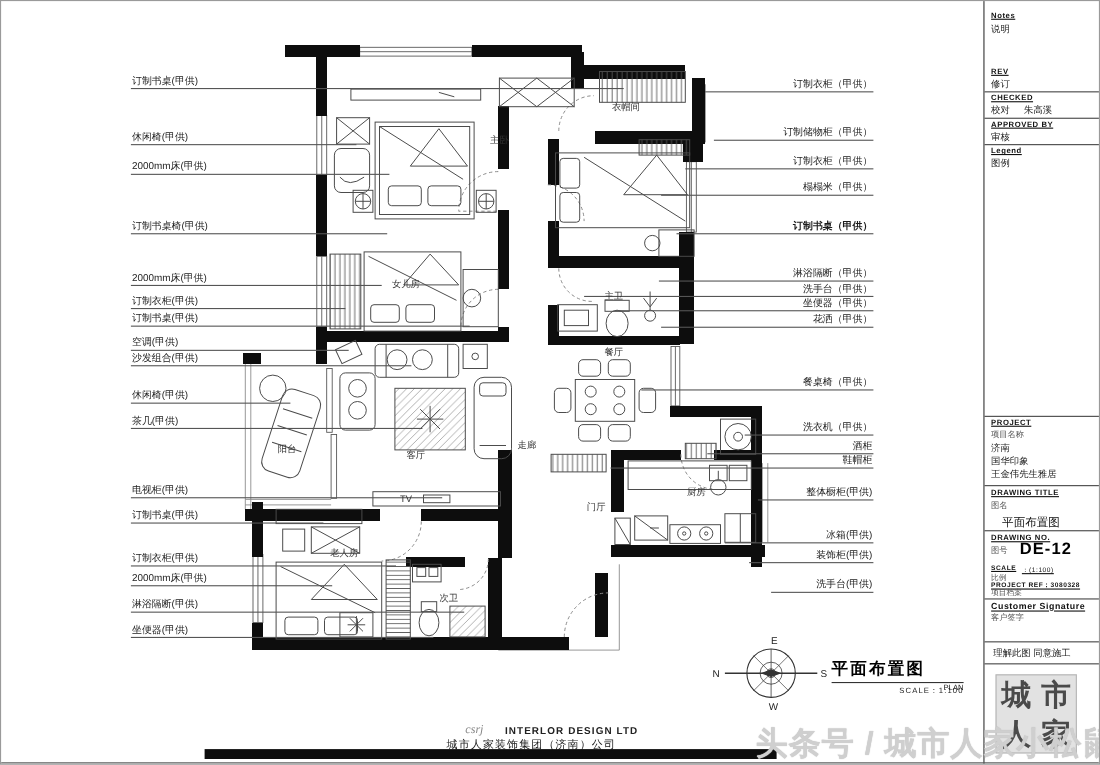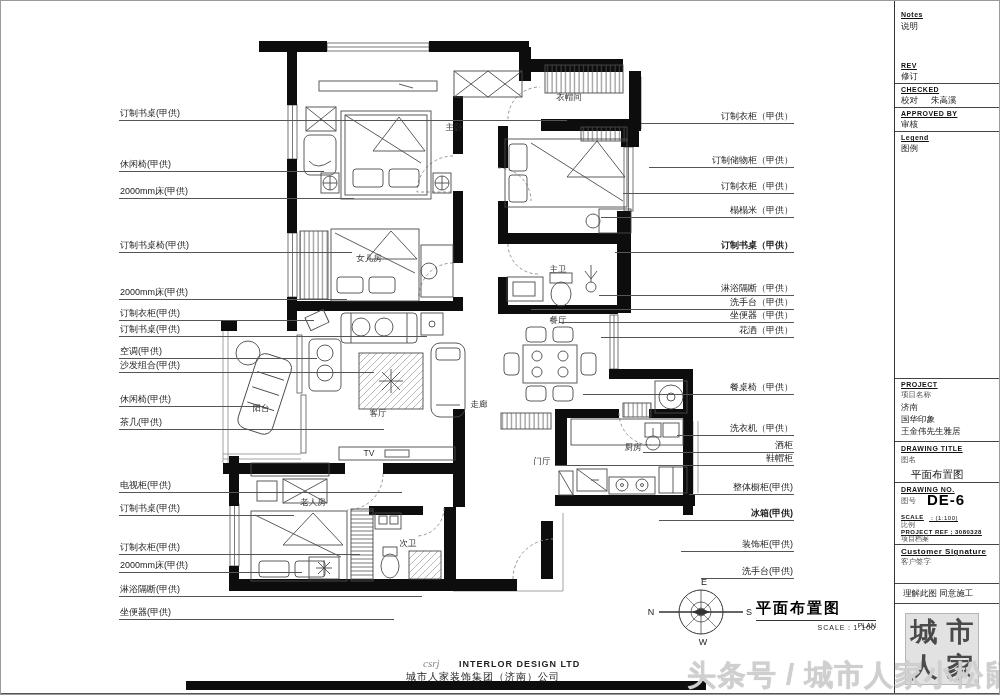--- a/index.html
+++ b/index.html
@@ -4,21 +4,21 @@
 <style>
   html,body{margin:0;padding:0;background:#888;}
   .sheet{
     position:relative;width:1000px;height:695px;margin:0 auto;
     background:#ffffff;overflow:hidden;
     font-family:"Liberation Sans","DejaVu Sans",sans-serif;
     color:#1c1c1c;border:1px solid #9a9a9a;box-sizing:border-box;
   }
   
   .ann{position:absolute;height:12px;font-size:9px;line-height:11px;color:#1c1c1c;
-       border-bottom:0.8px solid #555;white-space:nowrap;margin-top:40px;}
+       border-bottom:0.8px solid #555;white-space:nowrap;}
   .ann-left{text-align:left;padding-left:1px;}
   .ann-right{text-align:right;padding-right:1px;}
   
   .room{position:absolute;font-size:8.5px;color:#333;transform:translate(-50%,-50%);white-space:nowrap;}
   
   .tb{position:absolute;left:893px;top:0;width:107px;height:695px;border-left:1px solid #333;}
   .tb .en{position:absolute;left:6px;font-size:7px;font-weight:bold;letter-spacing:0.5px;color:#111;white-space:nowrap;text-decoration:underline;}
   .tb .cn{position:absolute;left:6px;font-size:8.5px;color:#222;white-space:nowrap;}
   .tb .sep{position:absolute;left:0;width:100%;border-top:1px solid #444;}
   .tb .big{position:absolute;font-size:15px;font-weight:bold;color:#000;letter-spacing:1px;}
@@ -360,21 +360,21 @@
       <div class="ann ann-right" style="left: 614px; top: 199px; width: 178px; position: absolute; font-weight: bold;"><span>订制书桌（甲供）</span></div>
       <div class="ann ann-right" style="left: 598px; top: 242px; width: 194px; position: absolute;"><span>淋浴隔断（甲供）</span></div>
       <div class="ann ann-right" style="left: 530px; top: 256px; width: 262px; position: absolute;"><span>洗手台（甲供）</span></div>
       <div class="ann ann-right" style="left: 558px; top: 269px; width: 234px; position: absolute;"><span>坐便器（甲供）</span></div>
       <div class="ann ann-right" style="left: 600px; top: 284px; width: 192px; position: absolute;"><span>花洒（甲供）</span></div>
       <div class="ann ann-right" style="left: 582px; top: 341px; width: 210px; position: absolute;"><span>餐桌椅（甲供）</span></div>
       <div class="ann ann-right" style="left: 676px; top: 382px; width: 116px; position: absolute;"><span>洗衣机（甲供）</span></div>
       <div class="ann ann-right" style="left: 642px; top: 399px; width: 150px; position: absolute;"><span>酒柜</span></div>
       <div class="ann ann-right" style="left: 554px; top: 412px; width: 238px; position: absolute;"><span>鞋帽柜</span></div>
       <div class="ann ann-right" style="left: 688px; top: 441px; width: 104px; position: absolute;"><span>整体橱柜(甲供)</span></div>
-      <div class="ann ann-right" style="left: 658px; top: 467px; width: 134px; position: absolute; font-weight: bold;"><span>冰箱(甲供)</span></div>
+      <div class="ann ann-right" style="left: 658px; top: 480px; width: 134px; position: absolute;"><span>冰箱(甲供)</span></div>
       <div class="ann ann-right" style="left: 680px; top: 498px; width: 112px; position: absolute;"><span>装饰柜(甲供)</span></div>
       <div class="ann ann-right" style="left: 700px; top: 525px; width: 92px; position: absolute;"><span>洗手台(甲供)</span></div>
     </div>
 
   <div>
       <div class="room" style="left: 453px; top: 127px; position: absolute;"><span>主卧</span></div>
       <div class="room" style="left: 568px; top: 97px; position: absolute;"><span>衣帽间</span></div>
       <div class="room" style="left: 368px; top: 258px; position: absolute;"><span>女儿房</span></div>
       <div class="room" style="left: 557px; top: 269px; position: absolute;"><span>主卫</span></div>
       <div class="room" style="left: 557px; top: 320px; position: absolute;"><span>餐厅</span></div>
@@ -439,21 +439,21 @@
     <div class="cn" style="top:425px;">王金伟先生雅居</div>
     <div class="sep" style="top:440px;"></div>
 
     <div class="en" style="top:444px;">DRAWING TITLE</div>
     <div class="cn" style="top:454px;font-size:7.5px;color:#555;">图名</div>
     <div class="mid" style="top:467px;left:16px;">平面布置图</div>
     <div class="sep" style="top:481px;"></div>
 
     <div class="en" style="top:485px;">DRAWING NO.</div>
     <div class="cn" style="top:495px;font-size:7.5px;color:#555;">图号</div>
-    <div class="big" style="top:490px;left:32px;">DE-6</div>
+    <div class="big" style="top:490px;left:32px;">DE-12</div>
 
     <div class="en" style="top:513px;font-size:6px;">SCALE</div>
     <div class="en" style="top:513px;left:34px;font-size:6px;font-weight:normal;">：(1:100)</div>
     <div class="cn" style="top:519px;font-size:7px;color:#555;">比例</div>
     <div class="en" style="top:527px;font-size:6px;">PROJECT REF：3080328</div>
     <div class="cn" style="top:533px;font-size:7px;color:#555;">项目档案</div>
     <div class="sep" style="top:543px;"></div>
 
     <div class="en" style="top:546px;font-size:8px;">Customer Signature</div>
     <div class="cn" style="top:556px;font-size:7.5px;color:#555;">客户签字</div>

